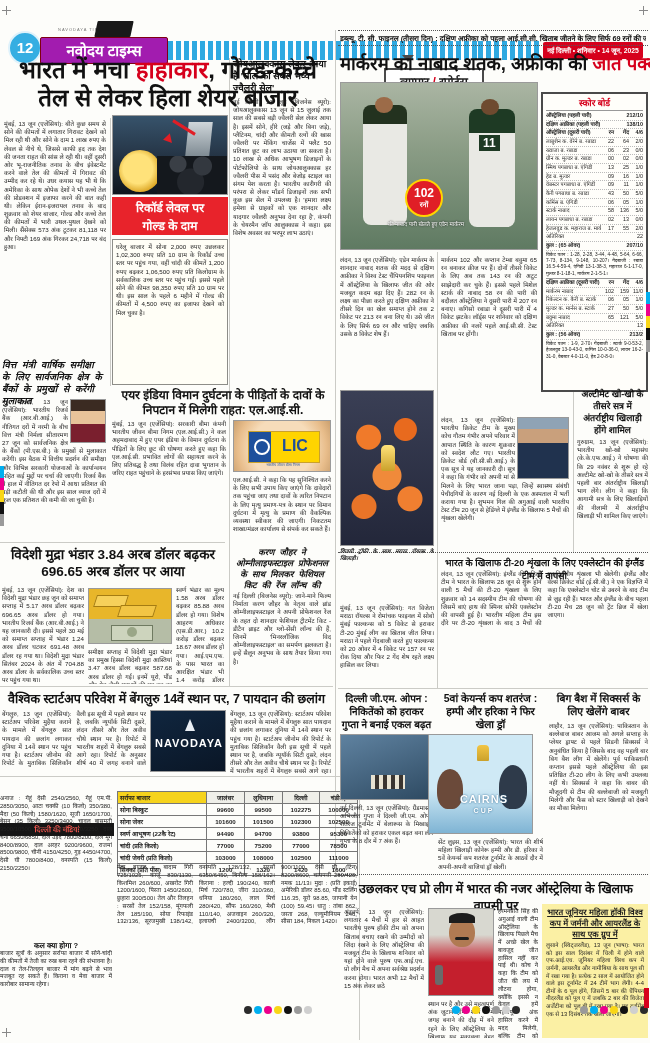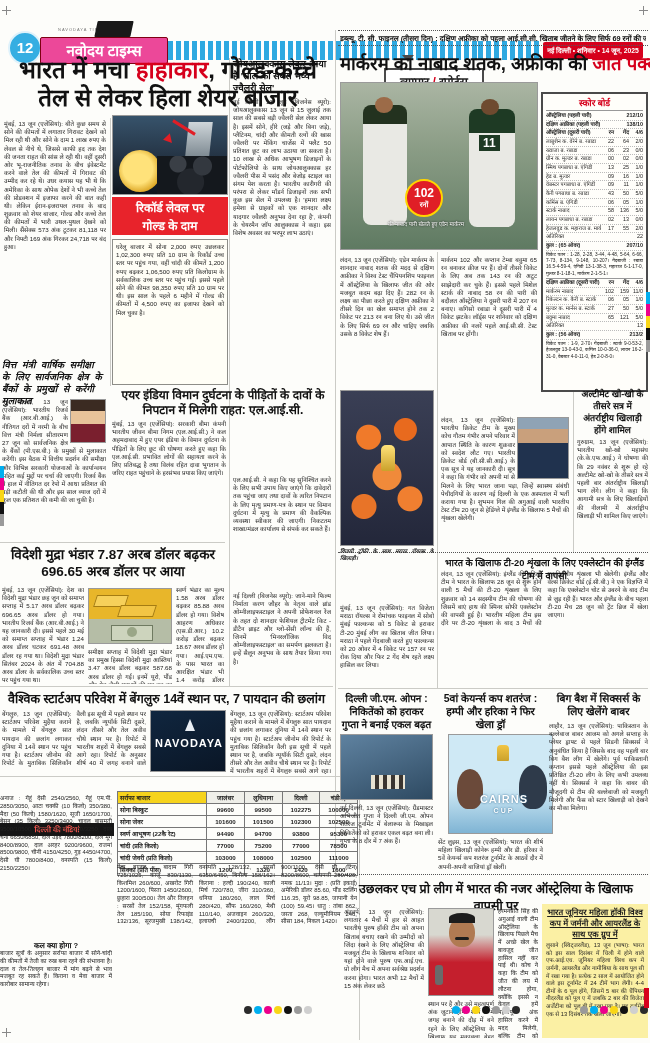--- a/index.html
+++ b/index.html
@@ -13,21 +13,21 @@
   .red{color:#d6001c;}
   .ph{position:absolute;overflow:hidden;border:1px solid #9a9a9a;box-sizing:border-box;}
   .vrule{position:absolute;width:0;border-left:1px solid #cbcbc6;}
   .hrule{position:absolute;height:0;border-top:1px solid #cbcbc6;}
   .hdot{position:absolute;height:0;border-top:1px dotted #555;}
   
   #pgnum{left:8px;top:31px;width:30px;height:30px;border-radius:50%;background:#35aee2;color:#fff;
          font-weight:bold;font-size:15px;line-height:30px;text-align:center;border:2px solid #dff2fb;}
   #mast-top{left:58px;top:27px;font-size:4px;color:#777;letter-spacing:1px;}
   #bookicon{left:96px;top:21px;width:36px;height:16px;background:#191919;transform:skewX(-12deg);border-radius:1px;}
-  #mastbox{left:40px;top:37px;width:126px;height:25px;background:#ec4899;border:1px solid #7e0012;
+  #mastbox{left:40px;top:37px;width:126px;height:25px;background:#a21caf;border:1px solid #7e0012;
            color:#fff;font-weight:bold;font-size:15px;text-align:center;line-height:25px;border-radius:2px;}
   #bluestrip{left:168px;top:41px;width:372px;height:19px;
              background:repeating-linear-gradient(90deg,#2fa9e1 0 5px,#ffffff 5px 8px);}
   #bluestrip2{left:478px;top:41px;width:62px;height:19px;
              background:repeating-linear-gradient(90deg,#2fa9e1 0 5px,#ffffff 5px 8px);}
   #sectionbox{left:384px;top:28px;width:96px;height:25px;background:#fff;border:2px solid #4a4a4a;
               font-weight:bold;font-size:12px;text-align:center;line-height:25px;margin-top:40px;}
   #sectiontail{left:402px;top:55px;width:0;height:0;border-left:6px solid transparent;
                border-right:6px solid transparent;border-top:7px solid #4a4a4a;}
   #datebox{left:543px;top:42px;width:100px;height:17px;background:#d6001c;color:#fff;font-weight:bold;
@@ -117,33 +117,43 @@
     <span>रिकॉर्ड लेवल पर</span><br>
     <span>गोल्ड के दाम</span>
   </div>
   <div class="t" style="left:112px;top:239px;width:116px;height:146px;border:1px solid #8d8d88;padding:3px;box-sizing:border-box;background:#fffef6;">घरेलू बाजार में सोना 2,000 रुपए उछलकर 1,02,300 रुपए प्रति 10 ग्राम के रिकॉर्ड उच्च स्तर पर पहुंच गया, वहीं चांदी की कीमतें 1,200 रुपए बढ़कर 1,06,500 रुपए प्रति किलोग्राम के सर्वकालिक उच्च स्तर पर पहुंच गईं। इससे पहले सोने की कीमत 98,350 रुपए प्रति 10 ग्राम पर थी। इस साल के पहले 6 महीने में गोल्ड की कीमतों में 4,500 रुपए का इजाफा देखने को मिल चुका है।</div>
 
   <div class="hl" style="left:233px;top:58px;width:98px;font-size:9.5px;line-height:12px;"></div>
   <div class="hl" style="left:233px;top:58px;width:98px;font-size:9.5px;line-height:12px;">जोयआलुक्कास लेकर आया है 'साल की सबसे भव्य ज्वैलरी सेल'</div>
   <div class="t" style="left:233px;top:98px;width:98px;height:288px;">नई दिल्ली, 13 जून (बिजनेस ब्यूरो): जोयआलुक्कास 13 जून से 15 जुलाई तक साल की सबसे बड़ी ज्वैलरी सेल लेकर आया है। इसमें सोने, हीरे (जड़े और बिना जड़े), प्लैटिनम, चांदी और कीमती रत्नों की खास ज्वैलरी पर मेकिंग चार्जेस में फ्लैट 50 प्रतिशत छूट का लाभ उठाया जा सकता है। 10 लाख से अधिक आभूषण डिजाइनों के पोर्टफोलियो के साथ जोयआलुक्कास हर ज्वैलरी पीस में पसंद और बेजोड़ स्टाइल का संगम पेश करता है। भारतीय कारीगरी की परंपरा से लेकर मॉडर्न डिजाइनों तक सभी कुछ इस सेल में उपलब्ध है। 'हमारा लक्ष्य हमेशा से ग्राहकों को एक शानदार और यादगार ज्वैलरी अनुभव देना रहा है', कंपनी के चेयरमैन जॉय आलुक्कास ने कहा। इस विशेष अवसर का भरपूर लाभ उठाएं।</div>
 
   <div class="hl center" style="left:112px;top:388px;width:222px;font-size:12px;line-height:15px;">एयर इंडिया विमान दुर्घटना के पीड़ितों के दावों के निपटान में मिलेगी राहत: एल.आई.सी.</div>
+  <div class="ph" style="left:233px;top:420px;width:98px;height:52px;background:radial-gradient(circle at 50% 55%,#f6dcba 0 55%,#e8bd8b 80%,#caa06f 100%);">
+    <div class="abs" style="left:14px;top:10px;width:70px;height:30px;background:#fff;border:1px solid #caa12b;display:flex;">
+      <div style="width:22px;height:100%;background:#1d4f9c;position:relative;">
+        <div style="position:absolute;left:5px;top:7px;width:12px;height:12px;border:2px solid #fff;border-radius:50%;"></div>
+      </div>
+      <div style="flex:1;background:#ffd400;color:#1d4f9c;font-weight:bold;font-size:16px;text-align:center;line-height:28px;">LIC</div>
+    </div>
+    <div class="abs center" style="left:14px;top:41px;width:70px;font-size:3.6px;color:#1d4f9c;">भारतीय जीवन बीमा निगम</div>
+  </div>
   <div class="t" style="left:112px;top:420px;width:114px;height:128px;">मुंबई, 13 जून (एजेंसियां): सरकारी बीमा कंपनी भारतीय जीवन बीमा निगम (एल.आई.सी.) ने कल अहमदाबाद में हुए एयर इंडिया के विमान दुर्घटना के पीड़ितों के लिए छूट की घोषणा करते हुए कहा कि एल.आई.सी. प्रभावित लोगों की सहायता करने के लिए प्रतिबद्ध है तथा विलंब रहित दावा भुगतान के जरिए राहत पहुंचाने के हरसंभव प्रयास किए जाएंगे।</div>
   <div class="t" style="left:233px;top:476px;width:98px;height:72px;">एल.आई.सी. ने कहा कि यह सुनिश्चित करने के लिए सभी उपाय किए जाएंगे कि दावेदारों तक पहुंचा जाए तथा दावों के त्वरित निपटान के लिए मृत्यु प्रमाण-पत्र के स्थान पर विमान दुर्घटना में मृत्यु के प्रमाण की वैकल्पिक व्यवस्था स्वीकार की जाएगी। निकटतम शाखा/मंडल कार्यालय से संपर्क कर सकते हैं।</div>
 
   <div class="hl italic" style="left:2px;top:360px;width:104px;font-size:9.5px;line-height:12px;">वित्त मंत्री वार्षिक समीक्षा के लिए सार्वजनिक क्षेत्र के बैंकों के प्रमुखों से करेंगी मुलाकात</div>
   <div class="t" style="left:2px;top:398px;width:104px;height:142px;">
     <span class="ph" style="float:right;position:relative;width:36px;height:44px;margin:1px 0 1px 2px;background:linear-gradient(180deg,#3b2b22 0 26%,#e8c39a 26% 58%,#7a1f2e 58% 100%);border:1px solid #999;"></span>
     <span>नई दिल्ली, 13 जून (एजेंसियां): भारतीय रिजर्व बैंक (आर.बी.आई.) के नीतिगत दरों में नरमी के बीच वित्त मंत्री निर्मला सीतारमण 27 जून को सार्वजनिक क्षेत्र के बैंकों (पी.एस.बी.) के प्रमुखों से मुलाकात करेंगी। इस बैठक में वित्तीय प्रदर्शन की समीक्षा और विभिन्न सरकारी योजनाओं के कार्यान्वयन सहित कई मुद्दों पर चर्चा की जाएगी। रिजर्व बैंक ने हाल में नीतिगत दर रेपो में आधा प्रतिशत की बड़ी कटौती की थी और इस साल ब्याज दरों में कुल एक प्रतिशत की कमी की जा चुकी है।</span>
   </div>
 
+  <div class="hl italic center" style="left:233px;top:548px;width:98px;font-size:8.5px;line-height:11px;">करण जौहर ने ओम्नीलाइफस्टाइल प्रोफेशनल के साथ मिलकर फेशियल किट की रेंज लॉन्च की</div>
   <div class="t" style="left:233px;top:592px;width:98px;height:92px;">नई दिल्ली (बिजनेस ब्यूरो): जाने-माने फिल्म निर्माता करण जौहर के नेतृत्व वाले ब्रांड ओम्नीलाइफस्टाइल ने अपनी प्रोफेशनल रेंज के तहत दो शानदार फेशियल ट्रीटमेंट किट - डीटैन ब्राइट और ग्लो-सेंसी लॉन्च की हैं, जिनमें 'मिनरलॉजिक विद ओम्नीलाइफस्टाइल' का समर्पण झलकता है। इन्हें सैलून अनुभव के साथ तैयार किया गया है।</div>
 
   <div class="hl center" style="left:0px;top:546px;width:226px;font-size:13.5px;line-height:17px;">
-    <span>विदेशी मुद्रा भंडार 7.87 अरब डॉलर बढ़कर</span><br>
+    <span>विदेशी मुद्रा भंडार 3.84 अरब डॉलर बढ़कर</span><br>
     <span>696.65 अरब डॉलर पर आया</span>
   </div>
   <div class="t" style="left:2px;top:586px;width:82px;height:98px;">मुंबई, 13 जून (एजेंसियां): देश का विदेशी मुद्रा भंडार छह जून को समाप्त सप्ताह में 5.17 अरब डॉलर बढ़कर 696.65 अरब डॉलर हो गया। भारतीय रिजर्व बैंक (आर.बी.आई.) ने यह जानकारी दी। इससे पहले 30 मई को समाप्त सप्ताह में भंडार 1.24 अरब डॉलर घटकर 691.48 अरब डॉलर रह गया था। विदेशी मुद्रा भंडार सितंबर 2024 के अंत में 704.88 अरब डॉलर के सर्वकालिक उच्च स्तर पर पहुंच गया था।</div>
   <div class="ph" style="left:88px;top:588px;width:84px;height:56px;background:linear-gradient(180deg,#e8b62a 0 55%,#b5bda6 55% 100%);">
     <div class="abs" style="left:6px;top:6px;width:30px;height:10px;background:#f6d05a;border:1px solid #a57c12;transform:skewX(-18deg);"></div>
     <div class="abs" style="left:30px;top:16px;width:34px;height:10px;background:#f2c544;border:1px solid #a57c12;transform:skewX(-18deg);"></div>
     <div class="abs" style="left:22px;top:36px;width:40px;height:14px;background:#cdd4bd;border:1px solid #6f7a61;"></div>
     <div class="abs" style="left:38px;top:38px;width:10px;height:10px;border-radius:50%;background:#9aa687;"></div>
   </div>
   <div class="t" style="left:88px;top:648px;width:84px;height:36px;">समीक्षा सप्ताह में विदेशी मुद्रा भंडार का प्रमुख हिस्सा विदेशी मुद्रा आस्तियां 3.47 अरब डॉलर बढ़कर 587.68 अरब डॉलर हो गईं। इनमें यूरो, पौंड और येन जैसी मुद्राओं की घट-बढ़ का प्रभाव शामिल होता है।</div>
@@ -386,21 +396,21 @@
   <div class="hl center" style="left:441px;top:556px;width:207px;font-size:9.3px;">भारत के खिलाफ टी-20 शृंखला के लिए एक्लेस्टोन की इंग्लैंड टीम में वापसी</div>
   <div class="t" style="left:441px;top:570px;width:207px;height:114px;column-count:2;column-gap:6px;">लंदन, 13 जून (एजेंसियां): इंग्लैंड की महिला टीम ने भारत के खिलाफ 28 जून से शुरू होने वाली 5 मैचों की टी-20 शृंखला के लिए शुक्रवार को 14 सदस्यीय टीम की घोषणा की जिसमें बाएं हाथ की स्पिनर सोफी एक्लेस्टोन की वापसी हुई है। भारतीय महिला टीम इस दौरे पर टी-20 शृंखला के बाद 3 मैचों की एकदिवसीय शृंखला भी खेलेगी। इंग्लैंड और वेल्स क्रिकेट बोर्ड (ई.सी.बी.) ने एक विज्ञप्ति में कहा कि एक्लेस्टोन चोट से उबरने के बाद टीम से जुड़ रही हैं। भारत और इंग्लैंड के बीच पहला टी-20 मैच 28 जून को ट्रेंट ब्रिज में खेला जाएगा।</div>
 
   <div class="hl center" style="left:340px;top:692px;width:93px;font-size:10px;line-height:13px;">दिल्ली जी.एम. ओपन : निकितेंको को हराकर गुप्ता ने बनाई एकल बढ़त</div>
   <div class="ph" style="left:340px;top:734px;width:93px;height:66px;background:linear-gradient(160deg,#5f82a0,#2e4a62);">
     <div class="abs" style="left:30px;top:40px;width:34px;height:14px;background:repeating-linear-gradient(90deg,#e8e3d2 0 4px,#3a3530 4px 8px);"></div>
   </div>
   <div class="t" style="left:340px;top:804px;width:93px;height:70px;">नई दिल्ली, 13 जून (एजेंसियां): ग्रैंडमास्टर अभिजीत गुप्ता ने दिल्ली जी.एम. ओपन शतरंज टूर्नामेंट में बेलारूस के मिखाइल निकितेंको को हराकर एकल बढ़त बना ली। गुप्ता के 8 दौर में 7 अंक हैं।</div>
 
   <div class="hl center" style="left:438px;top:692px;width:105px;font-size:10.5px;line-height:13px;">5वां केयर्न्स कप शतरंज : हम्पी और हरिका ने फिर खेला ड्रॉ</div>
-  <div class="ph" style="left:448px;top:734px;width:105px;height:100px;background:linear-gradient(180deg,#cfe9f5 0 55%,#7fb4d4 100%);">
+  <div class="ph" style="left:428px;top:734px;width:105px;height:100px;background:linear-gradient(180deg,#cfe9f5 0 55%,#7fb4d4 100%);">
     <div class="abs" style="left:8px;top:34px;width:26px;height:40px;border-radius:50% 50% 40% 40%;background:#6b4a3a;"></div>
     <div class="abs" style="left:70px;top:30px;width:28px;height:44px;border-radius:50% 50% 40% 40%;background:#2e3a4a;"></div>
     <div class="abs center" style="left:20px;top:58px;width:70px;color:#fff;font-weight:bold;font-size:11px;letter-spacing:1px;text-shadow:0 0 2px #26608a;">CAIRNS</div>
     <div class="abs center" style="left:20px;top:72px;width:70px;color:#fff;font-weight:bold;font-size:7px;letter-spacing:2px;text-shadow:0 0 2px #26608a;">CUP</div>
     <div class="abs" style="left:48px;top:10px;width:12px;height:16px;background:linear-gradient(180deg,#f2c544,#caa12b);border-radius:4px 4px 1px 1px;"></div>
   </div>
   <div class="t" style="left:438px;top:838px;width:105px;height:36px;">सेंट लुइस, 13 जून (एजेंसियां): भारत की शीर्ष महिला खिलाड़ी कोनेरू हम्पी और डी. हरिका ने 5वें केयर्न्स कप शतरंज टूर्नामेंट के आठवें दौर में अपनी-अपनी बाजियां ड्रॉ खेलीं।</div>
 
   <div class="hl center" style="left:549px;top:692px;width:99px;font-size:10.5px;line-height:13px;">बिग बैश में सिक्सर्स के लिए खेलेंगे बाबर</div>
   <div class="t" style="left:549px;top:722px;width:99px;height:152px;">लाहौर, 13 जून (एजेंसियां): पाकिस्तान के बल्लेबाज बाबर आजम को अगले सप्ताह के प्लेयर ड्राफ्ट से पहले सिडनी सिक्सर्स ने अनुबंधित किया है जिसके बाद वह पहली बार बिग बैश लीग में खेलेंगे। पूर्व पाकिस्तानी कप्तान इससे पहले ऑस्ट्रेलिया की इस प्रतिष्ठित टी-20 लीग के लिए कभी उपलब्ध नहीं थे। सिक्सर्स ने कहा कि बाबर की मौजूदगी से टीम की बल्लेबाजी को मजबूती मिलेगी और फैंस को स्टार खिलाड़ी को देखने का मौका मिलेगा।</div>

